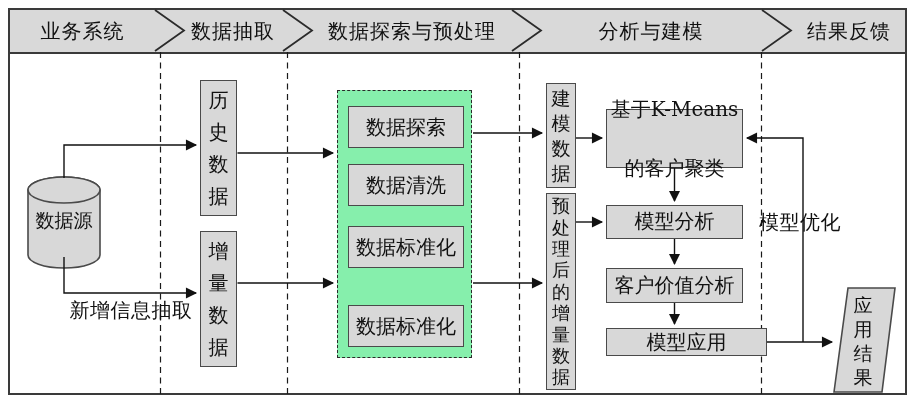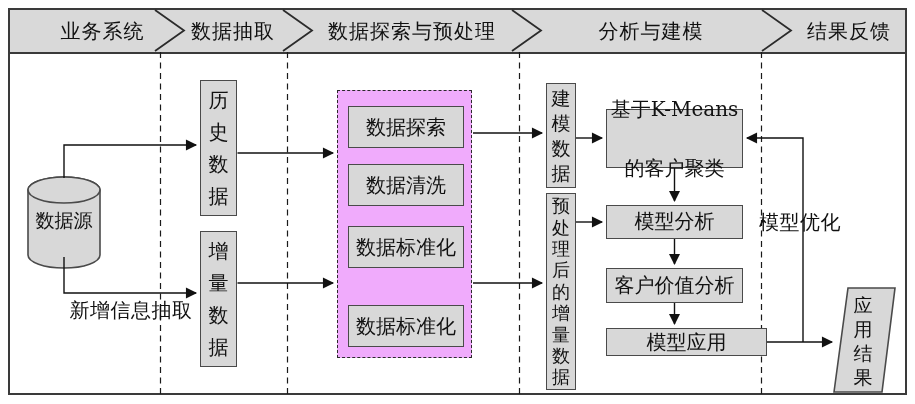--- a/index.html
+++ b/index.html
@@ -25,21 +25,21 @@
     position:absolute;background:#d8d8d8;border:1.5px solid #4a4a4a;box-sizing:border-box;
     display:flex;align-items:center;justify-content:center;text-align:center;
     font-size:20px;line-height:1.25;
   }
   .vtext{word-break:break-all;}
   .v4{font-size:20px;line-height:32px;}
   .v4s{font-size:19px;line-height:25px;}
   .v9{font-size:18px;line-height:21.4px;}
   #preproc-container{
     position:absolute;left:337px;top:90px;width:135px;height:268px;
-    background:#f0abfc;border:1.6px dashed #2b2b2b;box-sizing:border-box;
+    background:#86efac;border:1.6px dashed #2b2b2b;box-sizing:border-box;
   }
   .step{
     position:absolute;left:10px;width:116px;height:42px;background:#d8d8d8;
     border:1.5px solid #4a4a4a;box-sizing:border-box;
     display:flex;align-items:center;justify-content:center;font-size:20px;
   }
   .edge-label{
     position:absolute;text-align:center;font-size:20px;white-space:nowrap;letter-spacing:0.5px;
   }
   .freefloat{position:absolute;display:flex;align-items:center;justify-content:center;text-align:center;}
@@ -92,21 +92,21 @@
       <path d="M576,138 L602,138" marker-end="url(#ah)"></path>
       <path d="M576,222 L602,222" marker-end="url(#ah)"></path>
       <path d="M674.5,168 L674.5,201" marker-end="url(#ah)"></path>
       <path d="M674.5,238.5 L674.5,264" marker-end="url(#ah)"></path>
       <path d="M674.5,302.5 L674.5,324" marker-end="url(#ah)"></path>
       <path d="M743,342 L832,342" marker-end="url(#ah)"></path>
       <path d="M803,342 L803,138 L747,138" marker-end="url(#ah)"></path>
     </g>
   </svg>
 
-  <div class="phase" style="left:2px;width:145px;padding-left:28px;">业务系统</div>
+  <div class="phase" style="left:10px;width:145px;">业务系统</div>
   <div class="phase" style="left:184px;width:98px;">数据抽取</div>
   <div class="phase" style="left:313px;width:198px;">数据探索与预处理</div>
   <div class="phase" style="left:541px;width:220px;">分析与建模</div>
   <div class="phase" style="left:793px;width:112px;">结果反馈</div>
 
   <div class="freefloat" style="left:30px;top:206px;width:68px;height:30px;font-size:19px;">数据源</div>
 
   <div class="edge-label" style="left:60px;top:297px;width:142px;">新增信息抽取</div>
   <div class="edge-label" style="left:756px;top:209px;width:88px;">模型优化</div>
 

